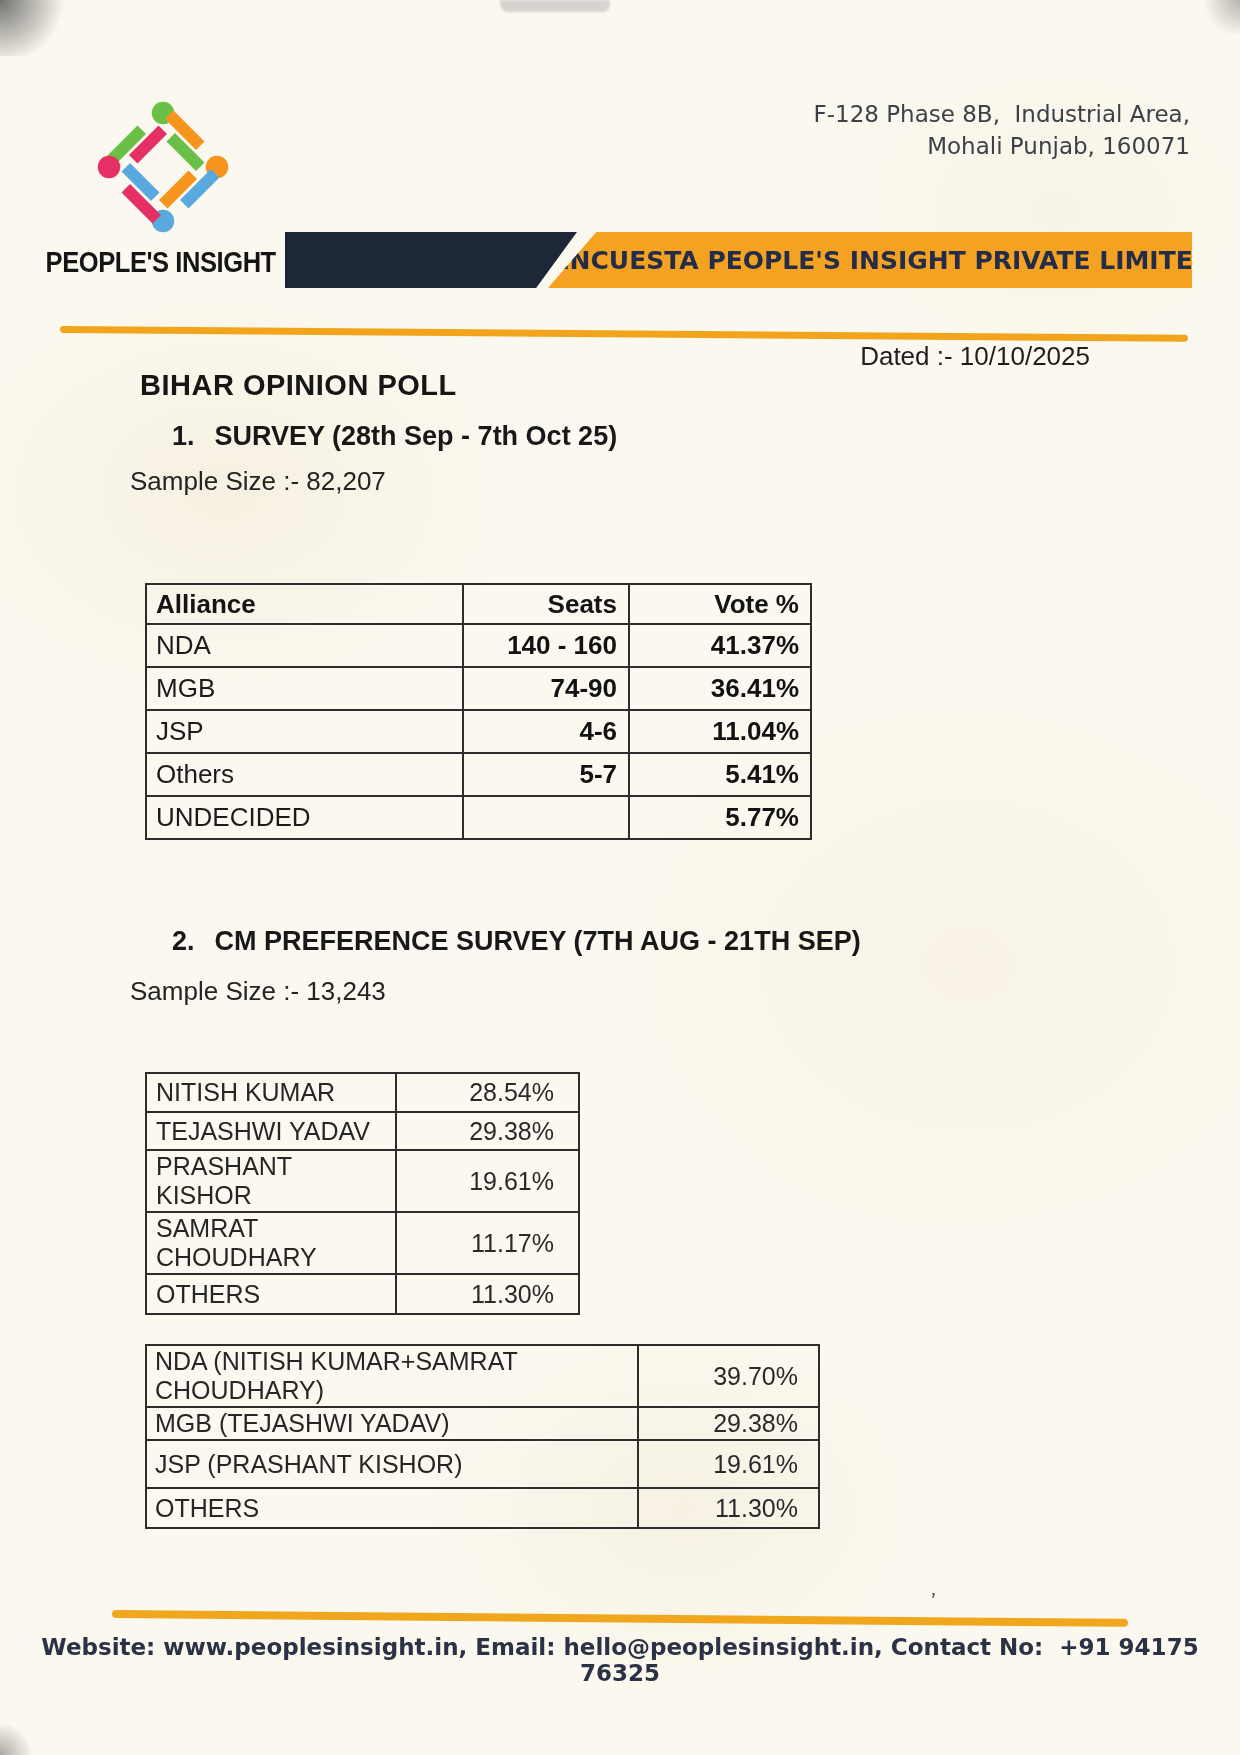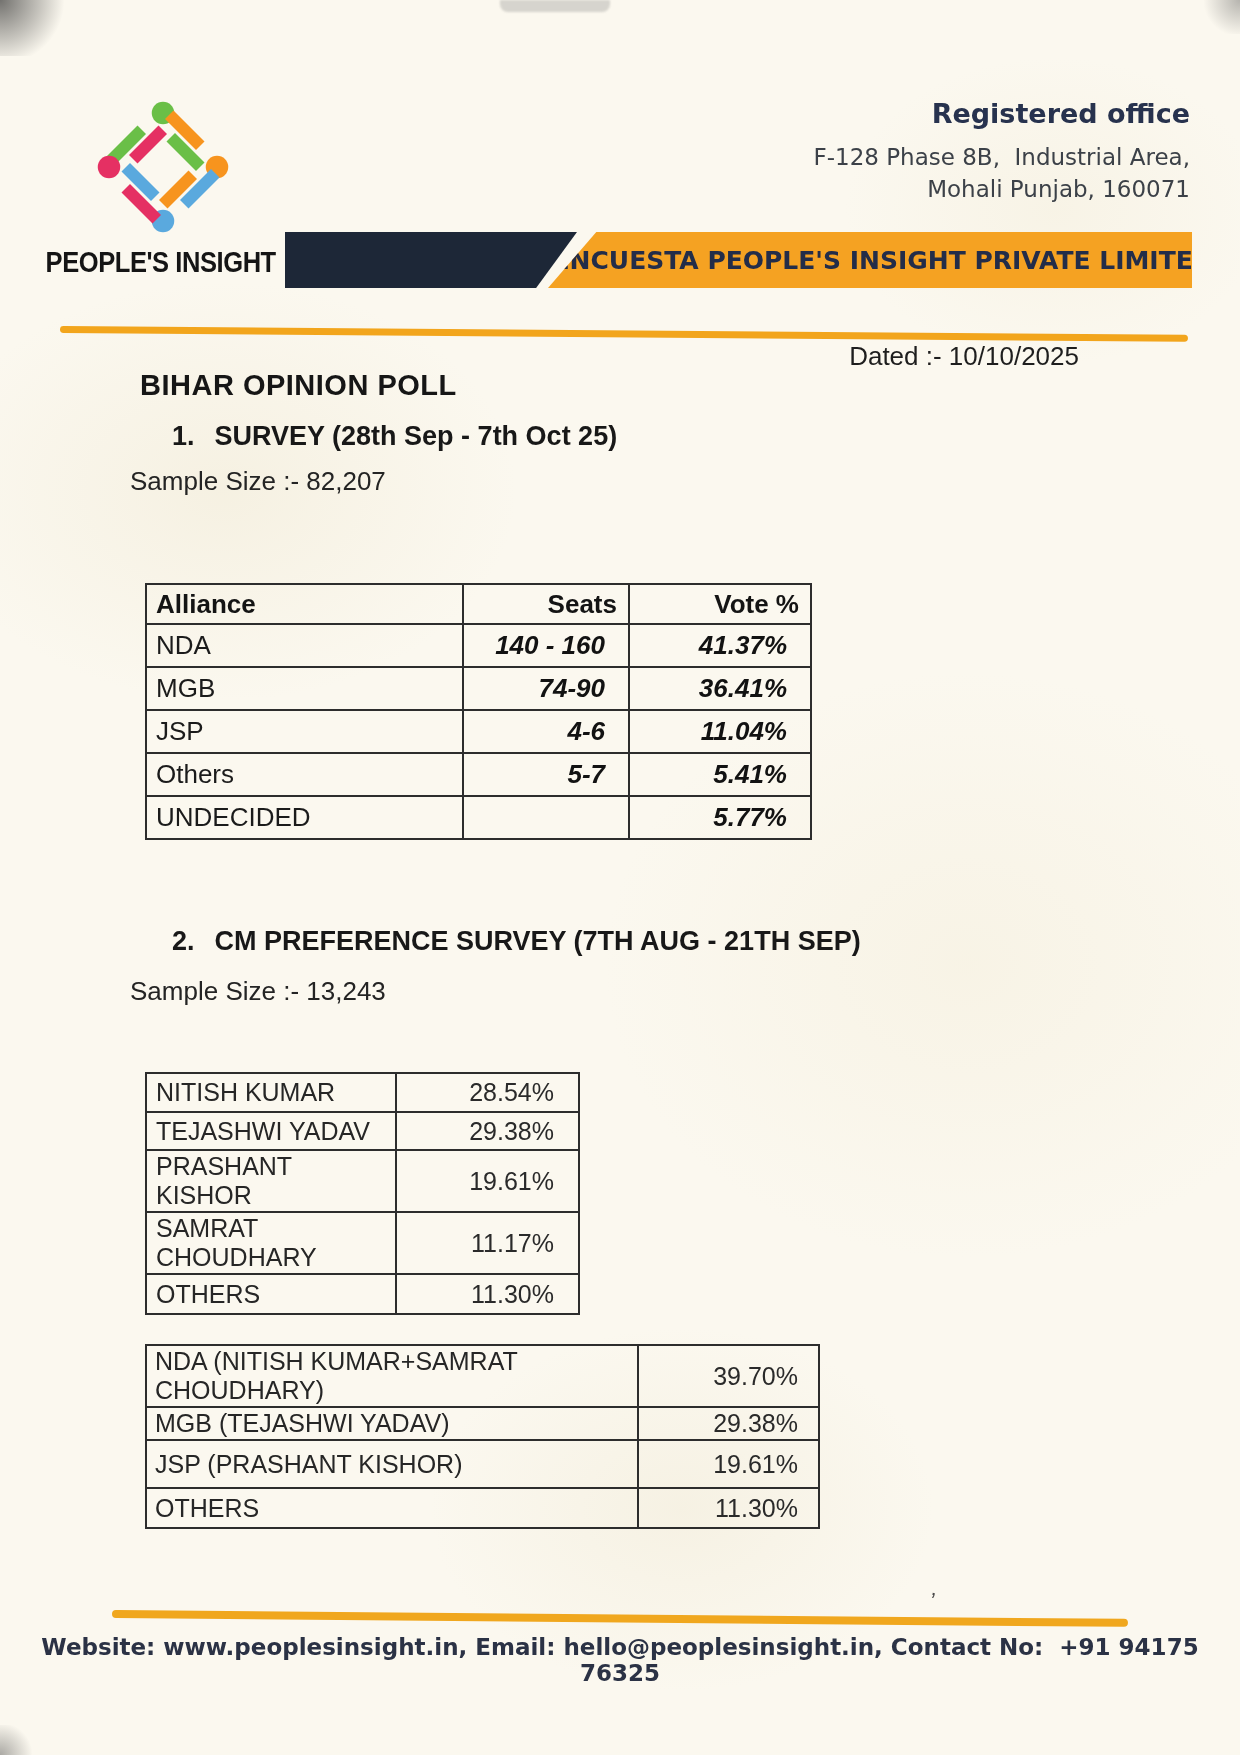--- a/index.html
+++ b/index.html
@@ -54,39 +54,39 @@
 
   .divider-top{
     left:60px;top:326px;width:1128px;height:7px;background:#f2a51c;border-radius:4px;
     transform:rotate(.45deg);transform-origin:left center;
   }
   .divider-bottom{
     left:112px;top:1610px;width:1016px;height:8px;background:#f0a71e;border-radius:4px;
     transform:rotate(.5deg);transform-origin:left center;
   }
 
-  .dated{right:161px;top:341px;font-size:26px;color:#1e1e1e;}
+  .dated{right:150px;top:341px;font-size:26px;color:#1e1e1e;}
   .page-title{left:140px;top:369px;width:810px;text-align:left;font-weight:bold;font-size:29px;letter-spacing:.5px;color:#161616;}
 
   .section-heading{left:172px;display:flex;font-weight:bold;font-size:27px;color:#181818;}
   .section-heading .num{margin-right:20px;}
   .sec1{top:421px;}
   .sec2{top:926px;}
   .sample-size{left:130px;font-size:26px;color:#242424;}
   .ss1{top:466px;}
   .ss2{top:976px;}
 
   table{border-collapse:collapse;table-layout:fixed;}
   td,th{border:2px solid #2d2d2d;vertical-align:middle;overflow:hidden;}
   .t1{left:145px;top:583px;font-size:26px;}
   .t1 th{font-weight:bold;text-align:right;padding-right:11px;color:#141414;border-radius:19px;}
   .t1 th.first{text-align:left;padding-left:9px;}
   .t1 td{color:#1b1b1b;}
   .t1 td.label{text-align:left;padding-left:9px;font-weight:normal;}
-  .t1 td.val{text-align:right;padding-right:23px;font-weight:bold;color:#121212;font-style:italic;}
+  .t1 td.val{text-align:right;padding-right:11px;font-weight:bold;color:#121212;}
 
   .t2{left:145px;top:1072px;font-size:25px;padding-left:12px;}
   .t2 td.label{text-align:left;padding-left:9px;color:#262626;}
   .t2 td.val{text-align:right;padding-right:24px;color:#2a2a2a;}
 
   .t3{left:145px;top:1344px;font-size:25px;}
   .t3 td.label{text-align:left;padding-left:8px;color:#262626;}
   .t3 td.val{text-align:right;padding-right:20px;color:#2a2a2a;}
 
   .footer-line{
@@ -130,21 +130,20 @@
       <g stroke="#E53063" stroke-width="16" stroke-linecap="square" transform="rotate(270)">
         <path d="M -64,-14 L -34,-44"></path>
         <path d="M 44,-6 L 16,-34"></path>
       </g>
       <circle cx="-72" cy="0" r="15" fill="#E53063"></circle>
     </svg>
   </div>
   <div class="abs logo-wordmark">PEOPLE'S INSIGHT</div>
 
   <div class="abs reg-office">
-    <div class="reg-title">Registered office</div>
     <div class="reg-addr">F-128 Phase 8B,  Industrial Area,</div>
     <div class="reg-addr">Mohali Punjab, 160071</div>
   </div>
 
   <div class="abs banner-navy"></div>
   <div class="abs banner-orange">ENCUESTA PEOPLE'S INSIGHT PRIVATE LIMITED</div>
 
   <div class="abs divider-top"></div>
 
   <div class="abs dated">Dated :- 10/10/2025</div>

